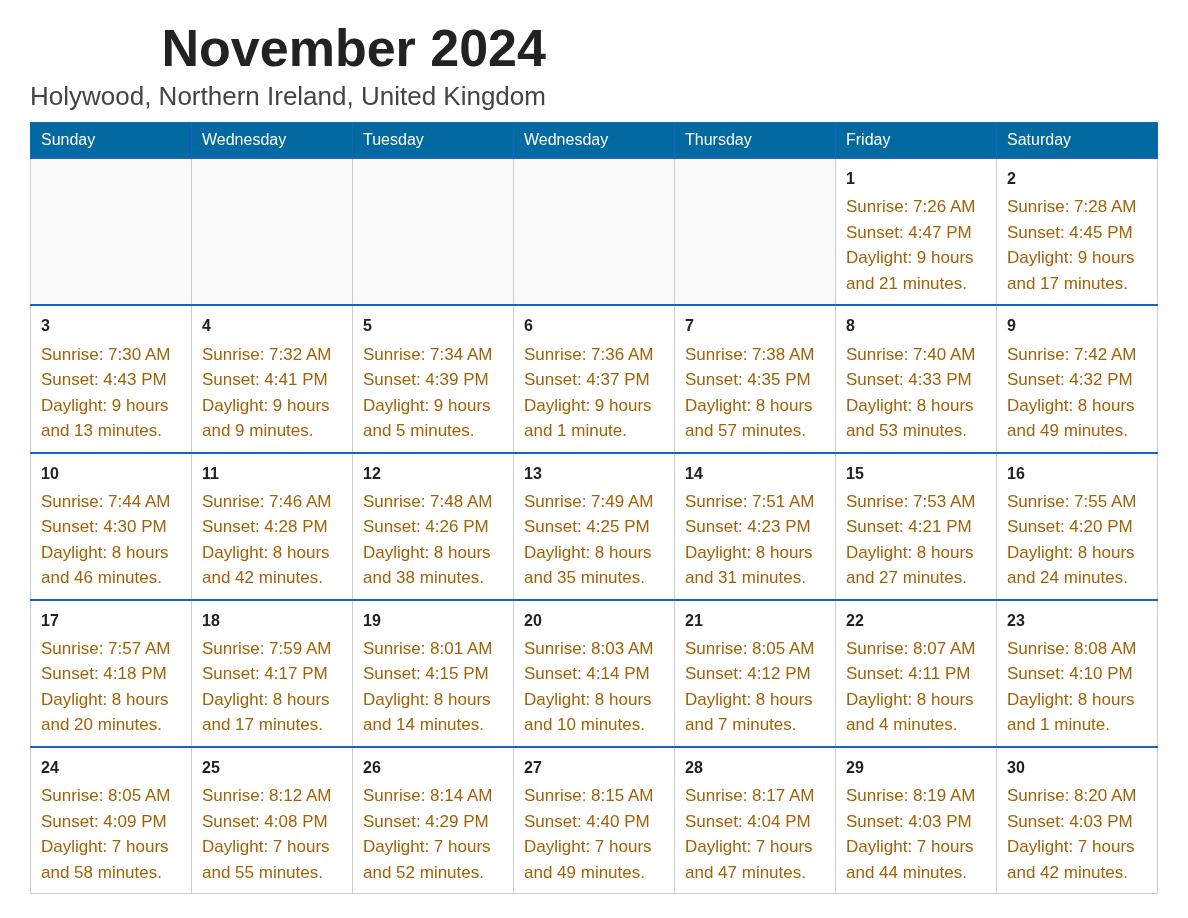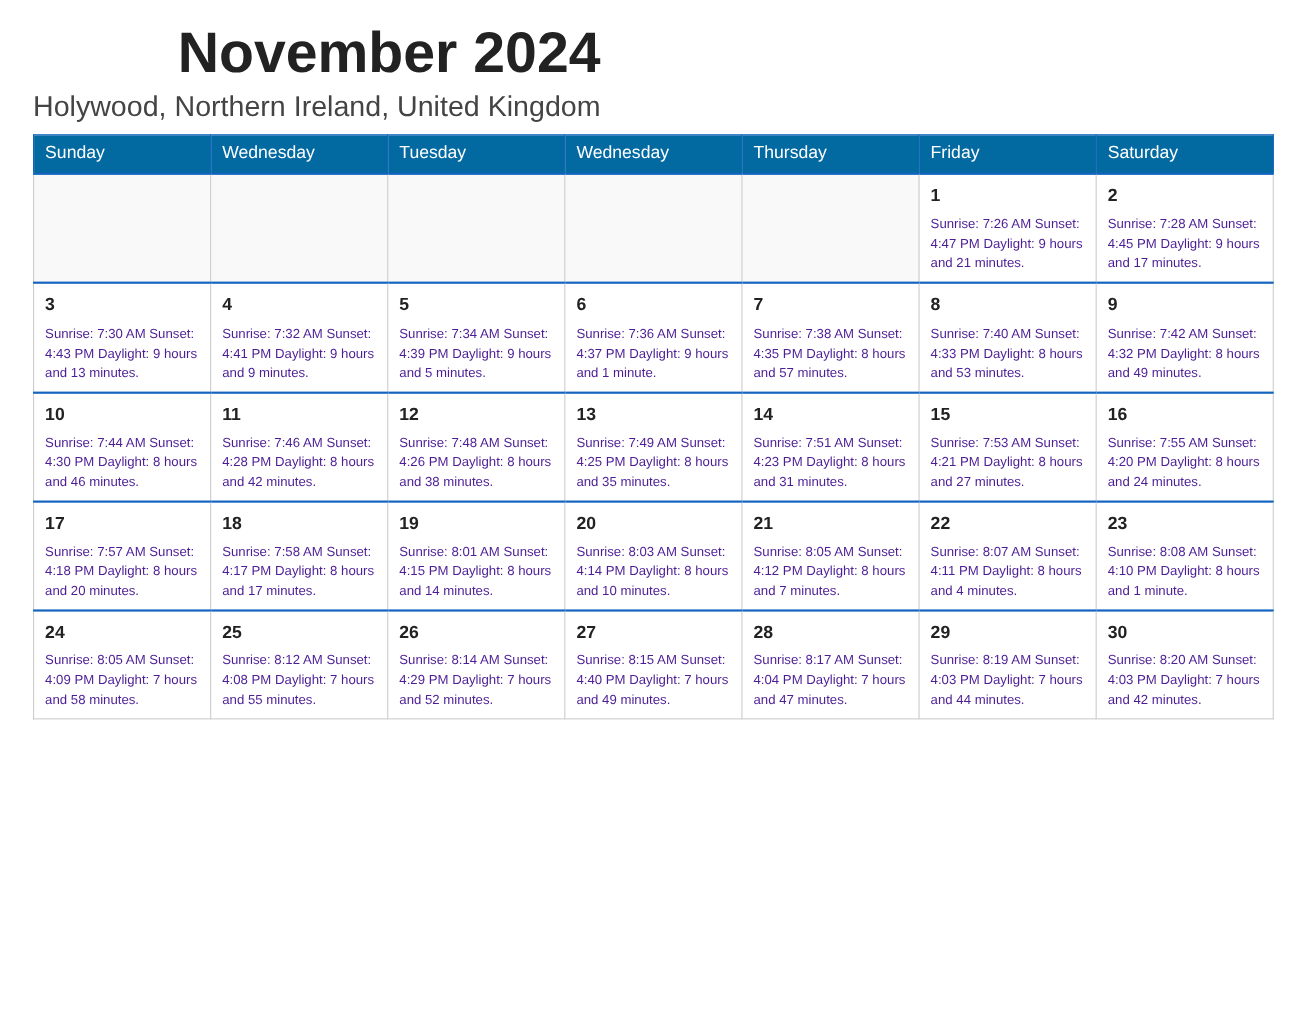--- a/index.html
+++ b/index.html
@@ -76,22 +76,22 @@
       border-right: 1px solid #ccc;
     }
     .day-number {
       font-size: 16px;
       font-weight: bold;
       color: #222;
       display: block;
       margin-bottom: 4px;
     }
     .day-info {
-      font-size: 12px;
-      color: #4c1d95;
+      font-size: 17px;
+      color: #a16207;
       line-height: 1.5;
     }
     .empty-cell {
       background: #f9f9f9;
     }
   </style>
 </head>
 <body>
 
 <div class="header-area">
@@ -223,21 +223,21 @@
       </tr>
       <tr>
         <td>
           <span class="day-number">17</span>
           <div class="day-info">Sunrise: 7:57 AM
 Sunset: 4:18 PM
 Daylight: 8 hours and 20 minutes.</div>
         </td>
         <td>
           <span class="day-number">18</span>
-          <div class="day-info">Sunrise: 7:58 AM
+          <div class="day-info">Sunrise: 7:59 AM
 Sunset: 4:17 PM
 Daylight: 8 hours and 17 minutes.</div>
         </td>
         <td>
           <span class="day-number">19</span>
           <div class="day-info">Sunrise: 8:01 AM
 Sunset: 4:15 PM
 Daylight: 8 hours and 14 minutes.</div>
         </td>
         <td>

